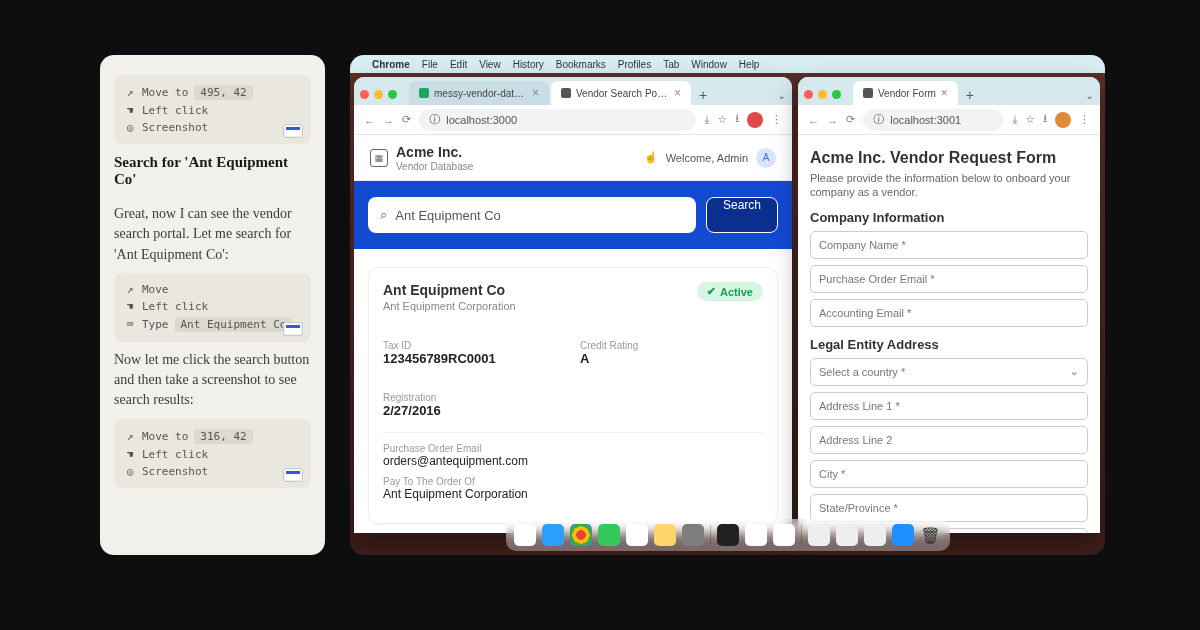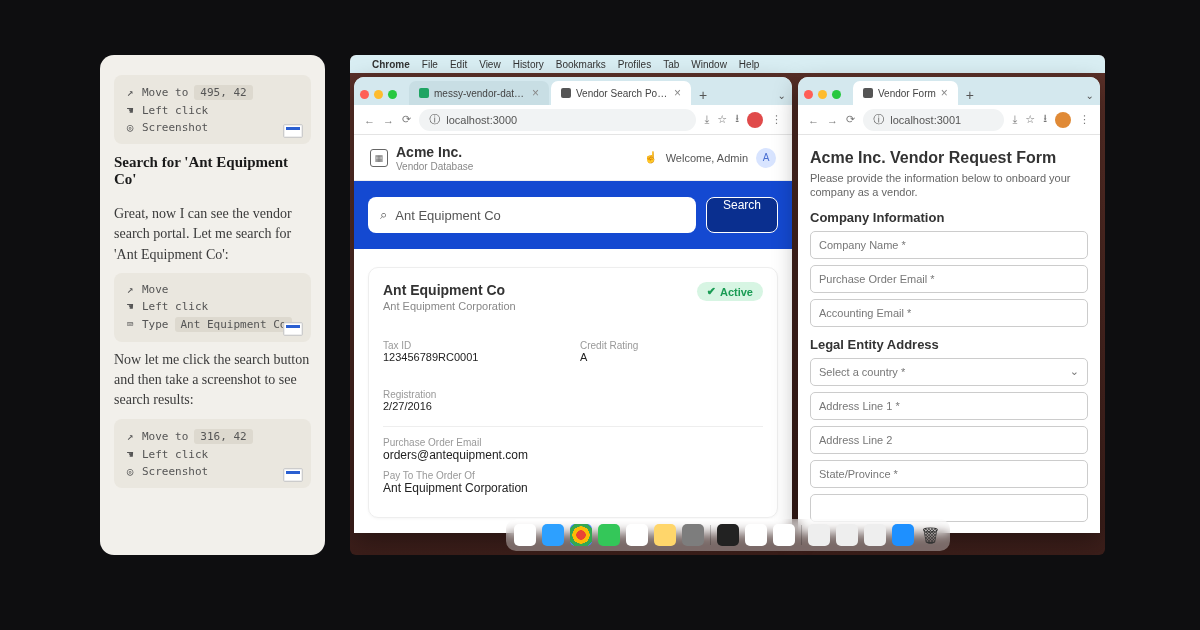--- a/index.html
+++ b/index.html
@@ -55,21 +55,21 @@
   .kbd {
     background: #ddd9cf; padding: 1px 6px; border-radius: 3px;
     font-family: ui-monospace, Menlo, monospace; font-size: 11px;
   }
 
   
   .desktop {
     position: absolute; left: 350px; top: 55px;
     width: 755px; height: 500px;
     background: linear-gradient(180deg, #5a3028 0%, #3b1e1a 100%);
-    border-radius: 6px;
+    border-radius: 14px;
     overflow: hidden;
   }
   .menubar {
     height: 18px; background: #d9eef3;
     display: flex; align-items: center; gap: 12px;
     padding: 0 10px; font-size: 10px; color: #333; font-weight: 500;
   }
   .menubar .apple { font-size: 12px; }
   .menubar span { cursor: default; }
   .menubar .app-name { font-weight: 700; }
@@ -152,21 +152,21 @@
   }
   .vsp-card-head { display:flex; align-items:flex-start; }
   .vsp-card-head h4 { font-size: 14px; font-weight: 700; }
   .vsp-card-head .sub { font-size: 11px; color: #888; margin-top:2px;}
   .status-badge {
     margin-left:auto; background:#d7f5e3; color:#1a9c54; border-radius: 12px;
     padding: 3px 10px; font-size: 11px; font-weight:600; display:flex; align-items:center; gap:4px;
   }
   .vsp-grid { display:grid; grid-template-columns: 1fr 1fr; gap: 26px 14px; margin-top:16px; padding-top:12px;}
   .vsp-grid .lbl { font-size: 10px; color:#999; }
-  .vsp-grid .val { font-size: 11px; color:#222; font-weight:400; }
+  .vsp-grid .val { font-size: 13px; color:#222; font-weight:700; }
   .vsp-divider { border-top:1px solid #eee; margin: 14px 0 10px; }
   .vsp-kv .lbl { font-size: 10px; color:#999; }
   .vsp-kv .val { font-size: 12px; color:#222; font-weight:500; margin-bottom:8px;}
 
   
   .form-page { padding: 14px 12px; font-size: 12px; }
   .form-page h2 { font-size: 16px; font-weight:800; margin-bottom:4px;}
   .form-page .sub { font-size: 11px; color:#666; margin-bottom:10px; line-height:1.3;}
   .form-page h4 { font-size: 13px; font-weight:700; margin: 10px 0 6px; }
   .form-input, .form-select {
@@ -409,20 +409,23 @@
       <h4>Legal Entity Address</h4>
       <div class="form-select">
         <span>Select a country *</span>
         <span>⌄</span>
       </div>
       <div class="form-input">
           <span>Address Line 1 *</span>
         </div>
       <div class="form-input">
           <span>Address Line 2</span>
+        </div>
+      <div class="form-input">
+          <span>City *</span>
         </div>
       <div class="form-input">
           <span>State/Province *</span>
         </div>
       <div class="form-input"></div>
     </div>
   </div>
 
   <div class="dock">
     <div class="dock-icon" style="background:#fff"></div>

